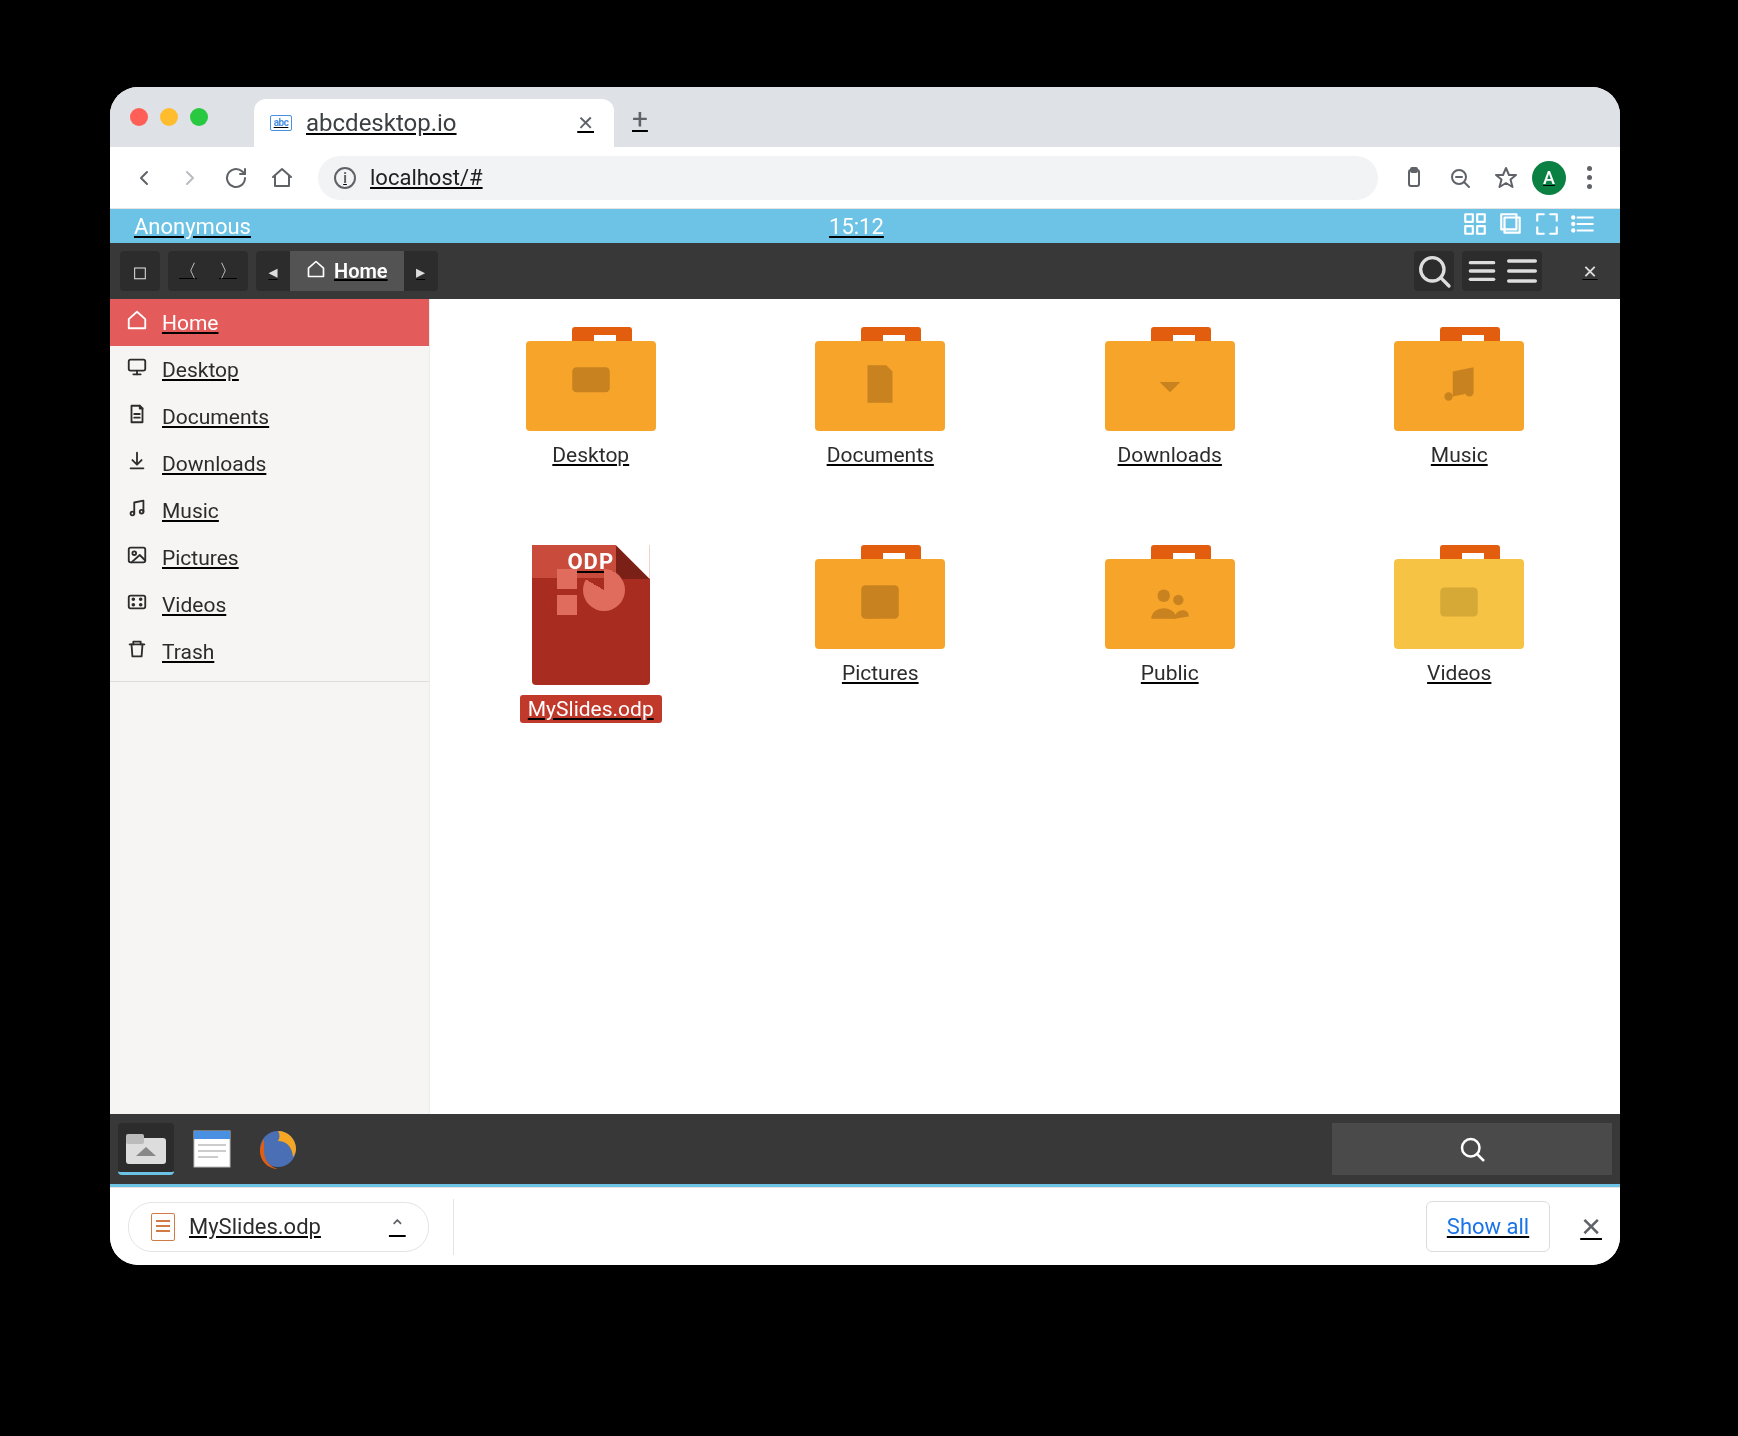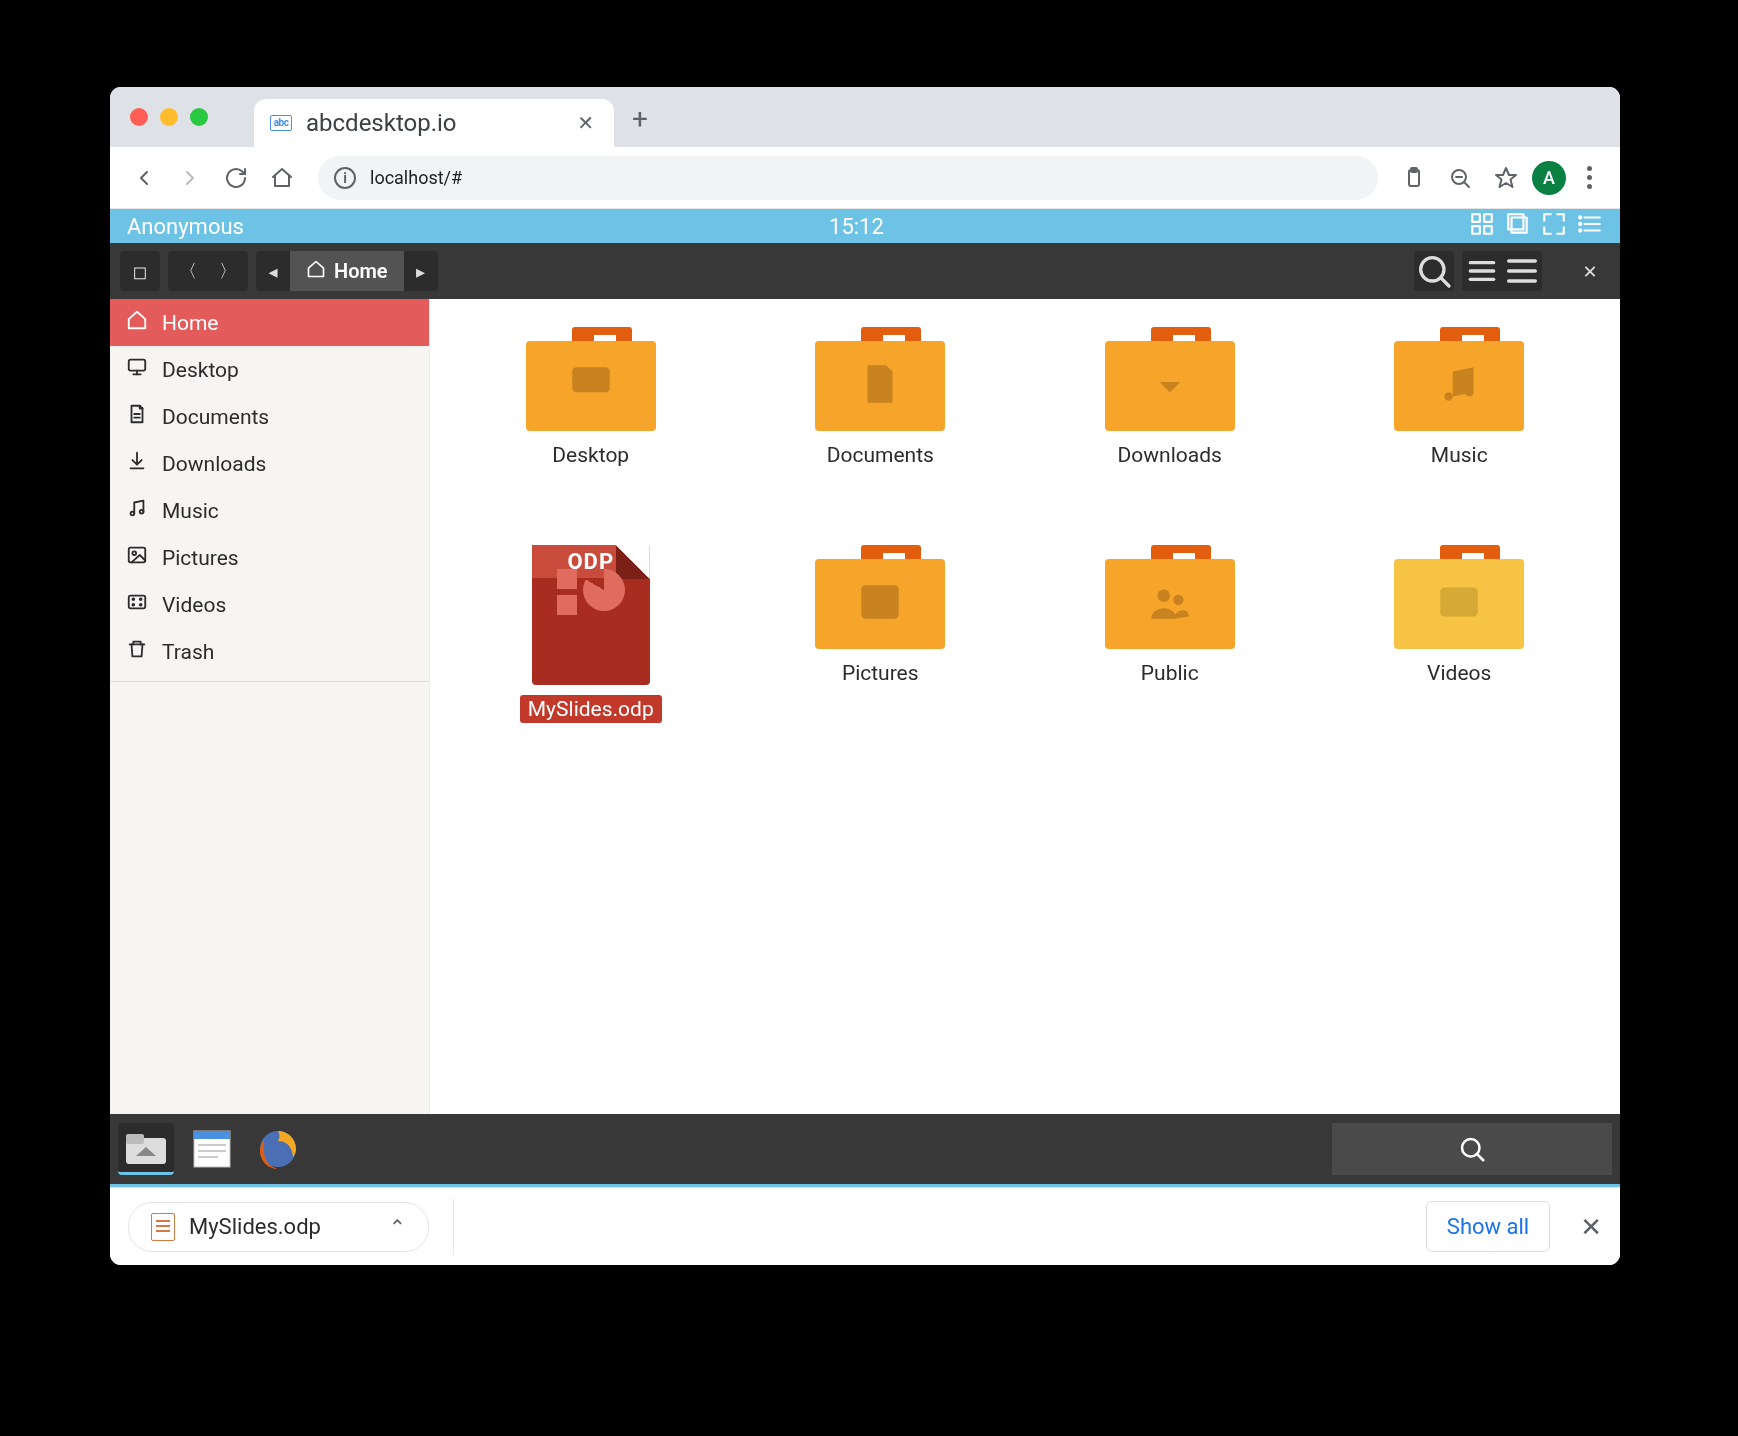--- a/index.html
+++ b/index.html
@@ -5,24 +5,24 @@
   * { box-sizing: border-box; margin: 0; padding: 0; font-family: -apple-system, BlinkMacSystemFont, "Segoe UI", Roboto, Helvetica, Arial, sans-serif; }
   html, body { width: 1738px; height: 1436px; background: #000; overflow: hidden; }
   .stage { position: relative; width: 1738px; height: 1436px; background: #000; }
 
   
   .browser {
     position: absolute;
     left: 110px; top: 87px;
     width: 1510px; height: 1178px;
     background: #fff;
-    border-radius: 11px;
+    border-radius: 28px;
     box-shadow: 0 22px 70px rgba(0,0,0,.55);
     overflow: hidden;
-    display: flex; flex-direction: column;
+    display: flex; flex-direction: column; text-decoration: underline;
   }
   .tabstrip {
     height: 60px;
     background: #dee1e6;
     display: flex; align-items: flex-end;
     padding: 0 14px;
   }
   .traffic { display:flex; gap:12px; align-items:center; height:60px; padding:0 8px 0 6px; }
   .tl { width:18px; height:18px; border-radius:50%; }
   .tl.red{background:#ff5f57;} .tl.yellow{background:#ffbd2e;} .tl.green{background:#28c840;}
@@ -51,31 +51,31 @@
   .tbtn { width:40px; height:40px; border-radius:50%; display:flex; align-items:center; justify-content:center; color:#5f6368; cursor:pointer; }
   .tbtn.dim { color:#b9bcc1; }
   .tbtn svg { width:24px; height:24px; }
   .omnibox {
     flex:1; height:44px;
     background:#f1f3f4; border-radius:22px;
     display:flex; align-items:center; gap:14px;
     padding:0 16px; margin:0 10px;
   }
   .omnibox .info { width:22px;height:22px;border:2px solid #5f6368;border-radius:50%;display:flex;align-items:center;justify-content:center;font-size:14px;color:#5f6368;font-weight:bold;}
-  .omnibox .url { font-size:18px; color:#202124; }
+  .omnibox .url { font-size:22px; color:#202124; }
   .avatar { width:34px;height:34px;border-radius:50%;background:#0b8043;color:#fff;display:flex;align-items:center;justify-content:center;font-size:18px;font-weight:500;}
   .kebab { width:34px; display:flex;flex-direction:column;align-items:center;gap:4px; cursor:pointer; }
   .kebab span{width:5px;height:5px;border-radius:50%;background:#5f6368;}
 
   
   .vtop {
     height: 34px;
     background:#6dc3e6;
     display:flex; align-items:center; justify-content:space-between;
-    padding:0 17px;
+    padding:0 24px;
     color:#fff; font-size:22px;
   }
   .vtop .icons { display:flex; gap:10px; align-items:center; }
   .vtop svg { width:26px; height:26px; stroke:#fff; fill:none; stroke-width:2; }
 
   
   .fmbar {
     height: 56px;
     background:#383838;
     display:flex; align-items:center;

